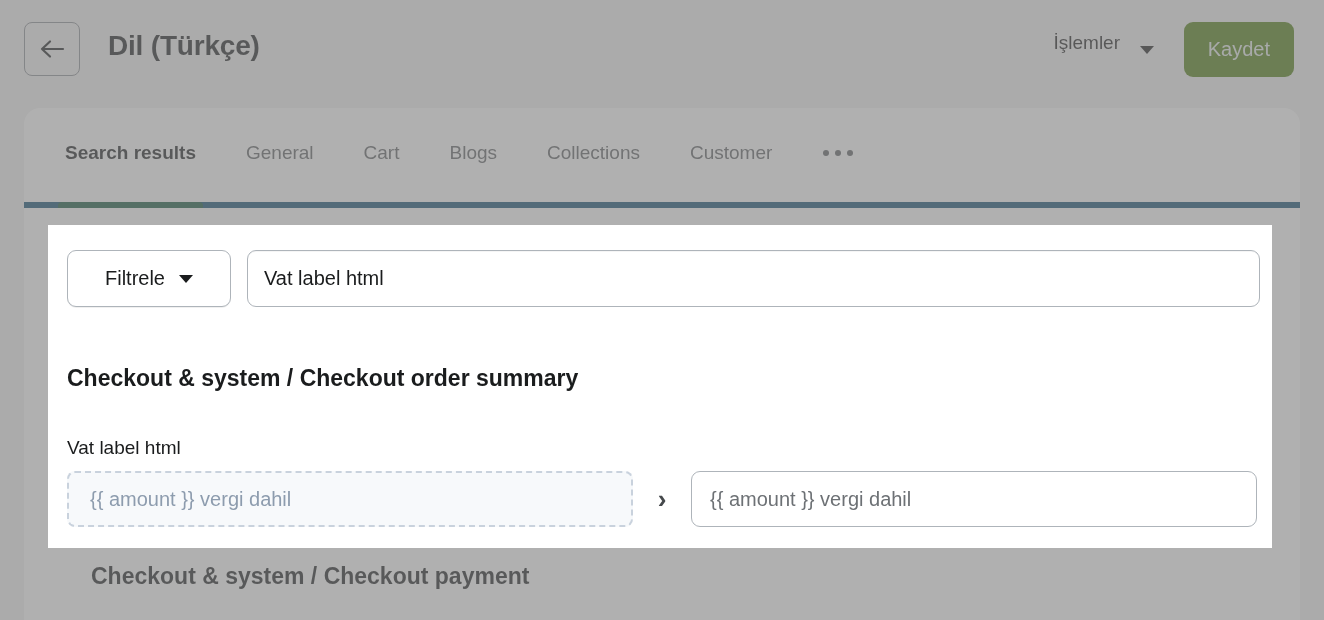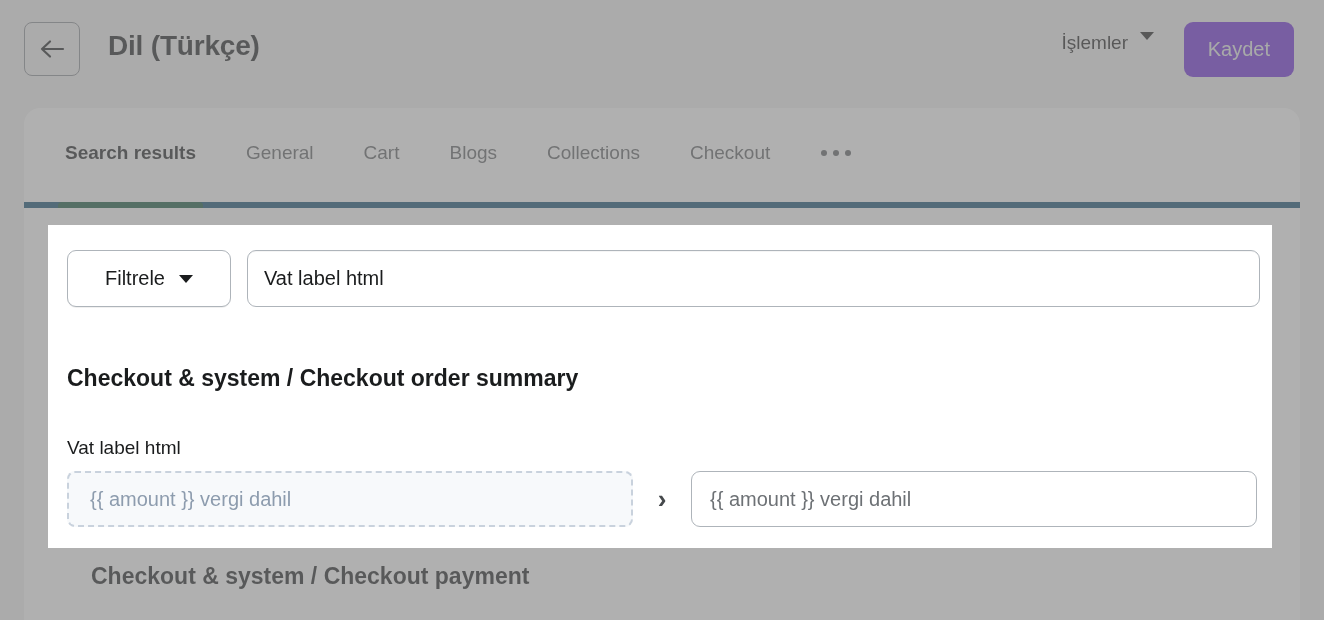--- a/index.html
+++ b/index.html
@@ -49,41 +49,41 @@
     font-size: 28px;
     font-weight: bold;
     color: #1a1c1d;
     letter-spacing: -0.2px;
   }
 
   .actions-menu {
     position: absolute;
     right: 170px; top: 32px;
     display: flex;
-    align-items: flex-start;
-    gap: 12px;
+    align-items: flex-end;
+    gap: 20px;
     cursor: pointer;
   }
   .actions-menu .label {
     font-size: 19px;
     color: #19191a;
   }
   .caret-down {
     width: 0; height: 0;
     border-left: 7px solid transparent;
     border-right: 7px solid transparent;
     border-top: 8px solid #19191a;
   }
 
   .save-button {
     position: absolute;
     right: 30px; top: 22px;
     height: 55px;
     padding: 0 24px;
-    background: #6d28d9;
+    background: #4d7c0f;
     color: #e9eeec;
     border: none;
     border-radius: 9px;
     font-size: 20px;
     font-family: "Liberation Sans", sans-serif;
     cursor: pointer;
     display: flex;
     align-items: center;
     justify-content: center;
   }
@@ -315,21 +315,21 @@
       <div class="tab">
         <span>Cart</span>
       </div>
       <div class="tab">
         <span>Blogs</span>
       </div>
       <div class="tab">
         <span>Collections</span>
       </div>
       <div class="tab">
-        <span>Checkout</span>
+        <span>Customer</span>
       </div>
       <div class="tab-more">
         <span class="dots">
             <i></i>
             <i></i>
             <i></i>
           </span>
       </div>
     </div>
 

